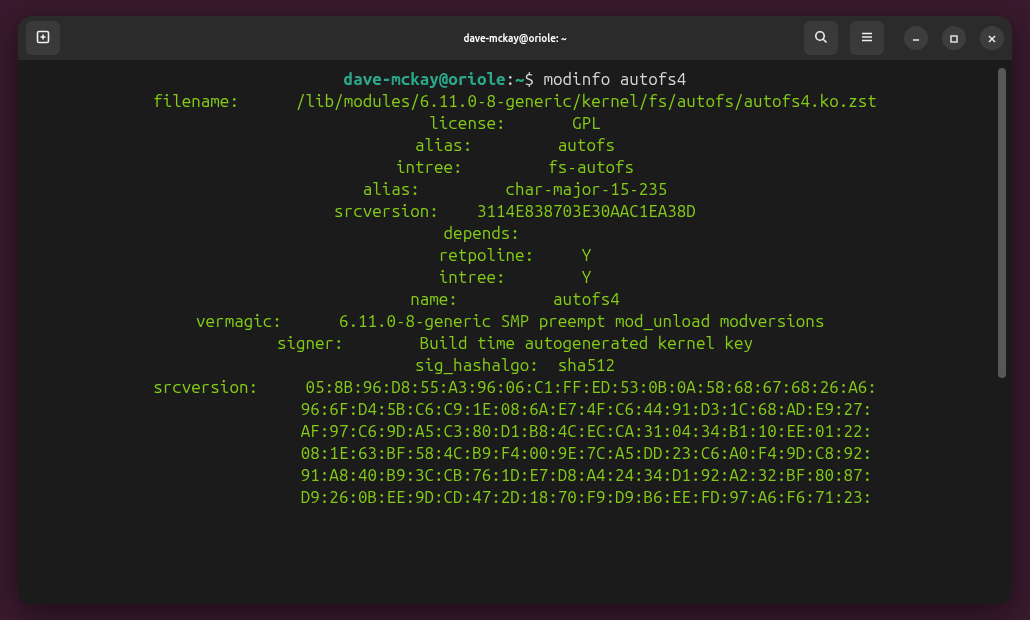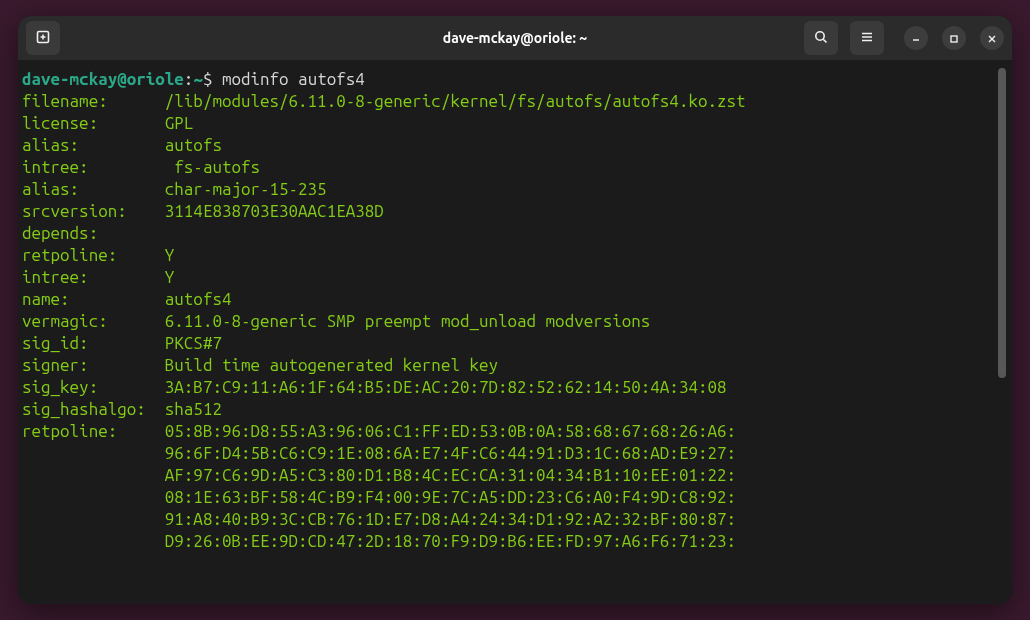--- a/index.html
+++ b/index.html
@@ -52,21 +52,21 @@
       justify-content: center;
       cursor: pointer;
       color: #f0f0f0;
     }
     .titlebar-title {
       position: absolute;
       left: 50%;
       transform: translateX(-50%);
       color: #ffffff;
       font-weight: 700;
-      font-size: 14px;
+      font-size: 10px;
     }
     .titlebar-right {
       margin-left: auto;
       display: flex;
       align-items: center;
       gap: 12px;
     }
     .window-controls {
       display: flex;
       gap: 14px;
@@ -86,20 +86,21 @@
     .terminal-body {
       flex: 1;
       background: #1b1b1b;
       padding: 8px 4px 8px 4px;
       font-family: "Ubuntu Mono", "DejaVu Sans Mono", monospace;
       font-size: 17px;
       line-height: 22px;
       color: #d6d6d6;
       overflow-y: auto;
       position: relative;
+      text-align: center;
     }
     .prompt-line {
       white-space: pre;
     }
     .prompt-user {
       color: #2aa889;
       font-weight: 600;
     }
     .prompt-sep {
       color: #d6d6d6;
@@ -189,25 +190,23 @@
         <div class="output-line">license:       GPL</div>
         <div class="output-line">alias:         autofs</div>
         <div class="output-line">intree:         fs-autofs</div>
         <div class="output-line">alias:         char-major-15-235</div>
         <div class="output-line">srcversion:    3114E838703E30AAC1EA38D</div>
         <div class="output-line">depends:       </div>
         <div class="output-line">retpoline:     Y</div>
         <div class="output-line">intree:        Y</div>
         <div class="output-line">name:          autofs4</div>
         <div class="output-line">vermagic:      6.11.0-8-generic SMP preempt mod_unload modversions </div>
-        <div class="output-line">sig_id:        PKCS#7</div>
         <div class="output-line">signer:        Build time autogenerated kernel key</div>
-        <div class="output-line">sig_key:       3A:B7:C9:11:A6:1F:64:B5:DE:AC:20:7D:82:52:62:14:50:4A:34:08</div>
         <div class="output-line">sig_hashalgo:  sha512</div>
-        <div class="output-line">retpoline:     05:8B:96:D8:55:A3:96:06:C1:FF:ED:53:0B:0A:58:68:67:68:26:A6:</div>
+        <div class="output-line">srcversion:     05:8B:96:D8:55:A3:96:06:C1:FF:ED:53:0B:0A:58:68:67:68:26:A6:</div>
         <div class="output-line">               96:6F:D4:5B:C6:C9:1E:08:6A:E7:4F:C6:44:91:D3:1C:68:AD:E9:27:</div>
         <div class="output-line">               AF:97:C6:9D:A5:C3:80:D1:B8:4C:EC:CA:31:04:34:B1:10:EE:01:22:</div>
         <div class="output-line">               08:1E:63:BF:58:4C:B9:F4:00:9E:7C:A5:DD:23:C6:A0:F4:9D:C8:92:</div>
         <div class="output-line">               91:A8:40:B9:3C:CB:76:1D:E7:D8:A4:24:34:D1:92:A2:32:BF:80:87:</div>
         <div class="output-line">               D9:26:0B:EE:9D:CD:47:2D:18:70:F9:D9:B6:EE:FD:97:A6:F6:71:23:</div>
       </div>
   </div>
   <div class="scrollbar-fake"></div>
 </div>
 

